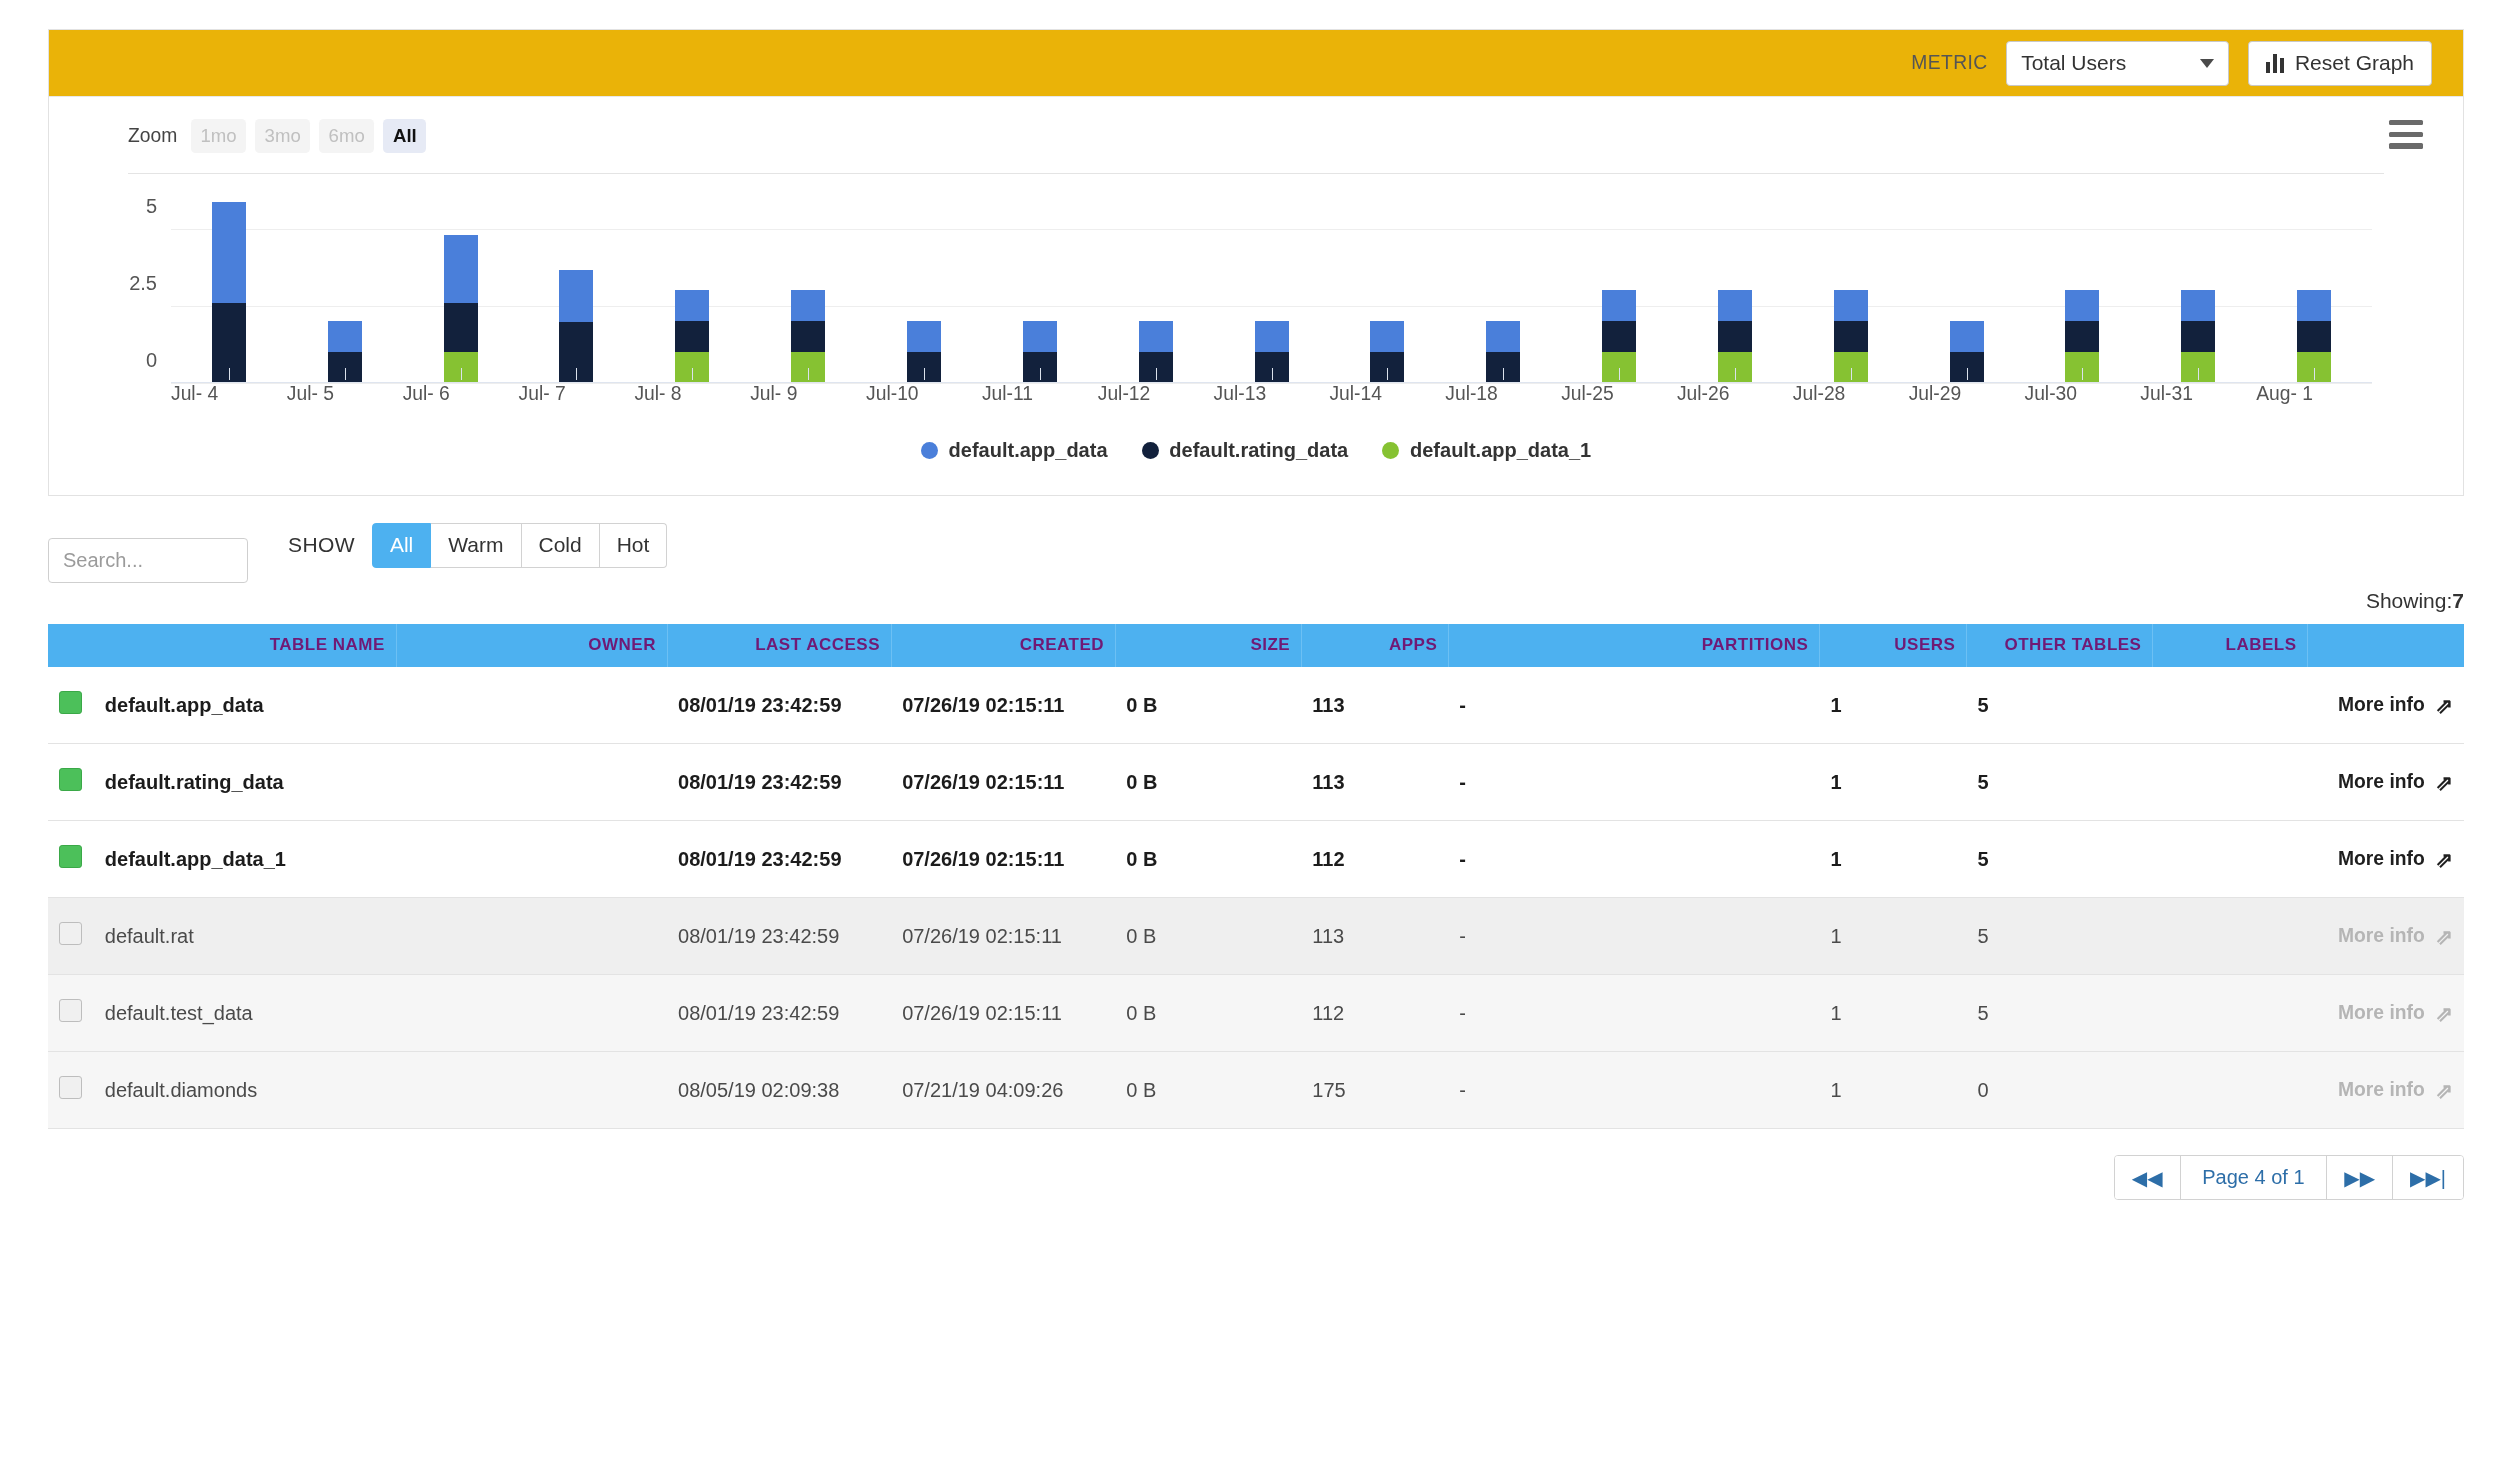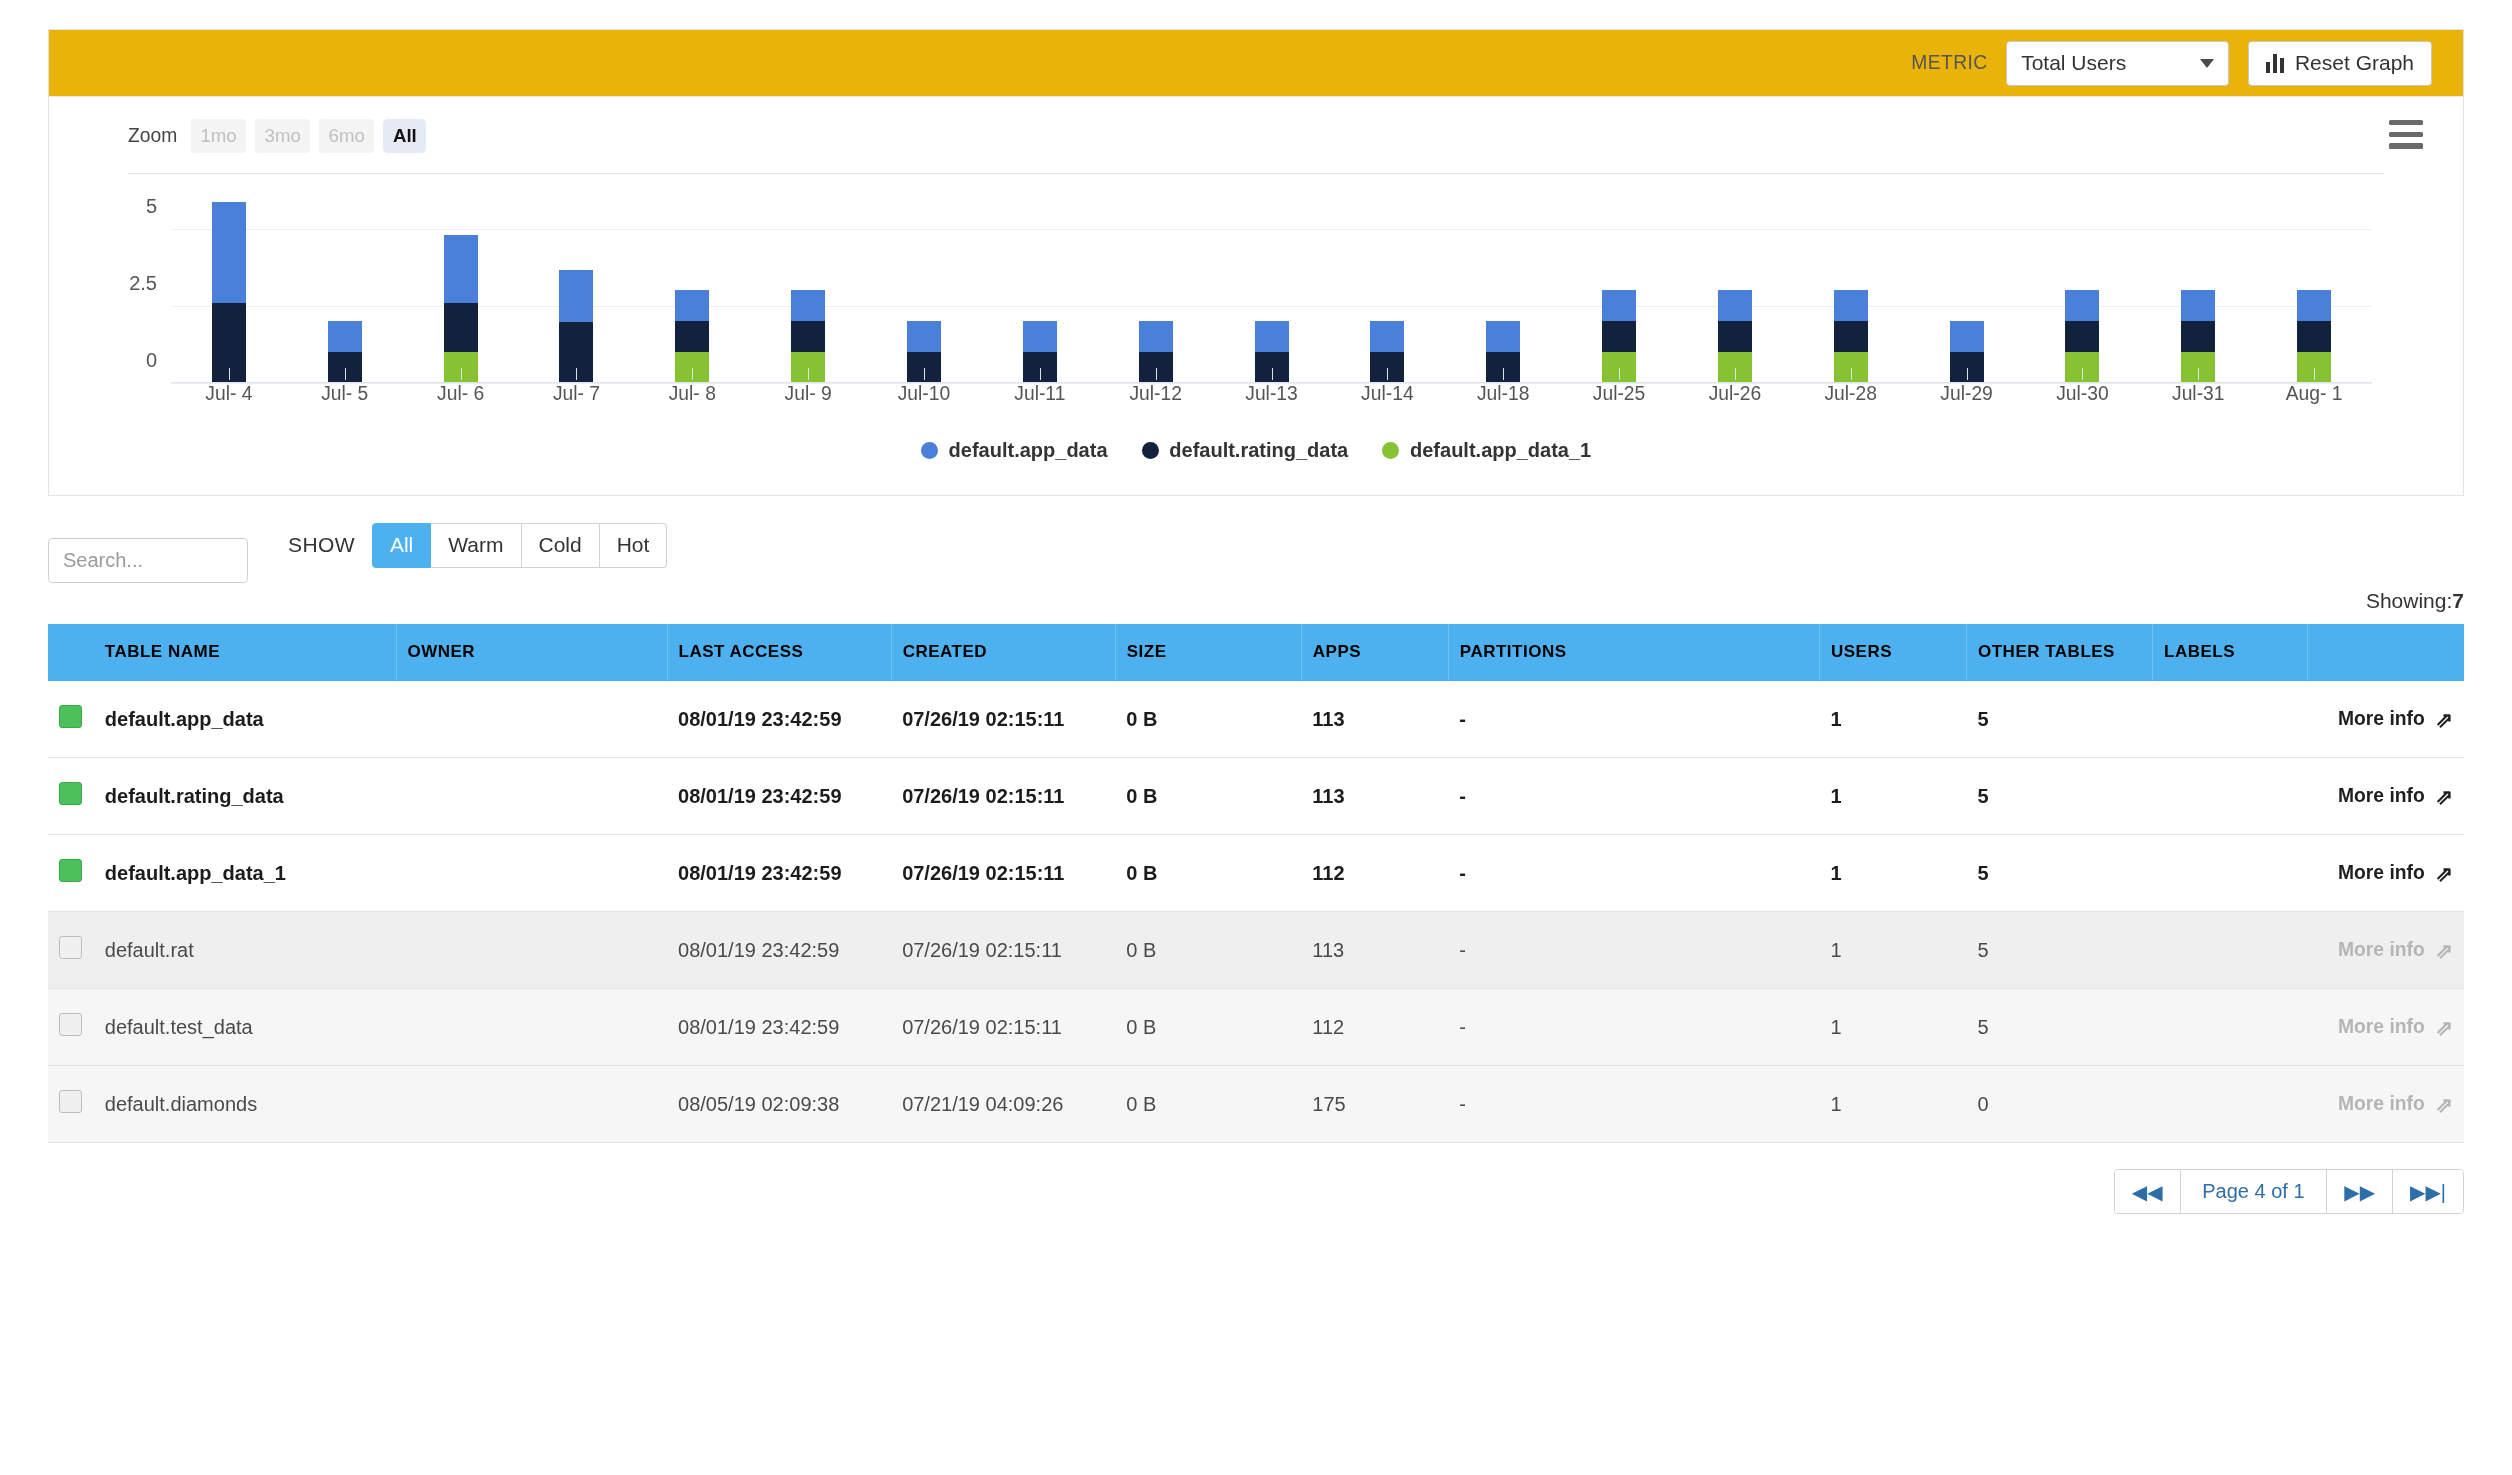--- a/index.html
+++ b/index.html
@@ -89,21 +89,21 @@
     position: absolute; left:0; right:0; top:0; bottom:0;
     display: flex; align-items: flex-end; justify-content: space-between;
   }
   .bar-slot { flex: 1 1 0; display:flex; flex-direction:column; align-items:center; justify-content:flex-end; height:100%; }
   .bar { width: 34px; display:flex; flex-direction:column-reverse; }
   .seg { width: 100%; }
   .xlabels {
     position: absolute; left: 91px; right: 60px; bottom: 0; height: 36px;
     display: flex; justify-content: space-between;
   }
-  .xlab { flex: 1 1 0; text-align:center; font-size: 19.3px; color: #555; position: relative; }
+  .xlab { flex: 1 1 0; font-size: 19.3px; color: #555; position: relative; }
   .xlab::before {
     content:""; position:absolute; left:50%; top:-15.5px; width:0.8px; height:12.4px; background:#dbe2ec;
   }
   .legend {
     display:flex; align-items:center; justify-content:center; gap: 34px;
     margin-top: 20px; padding-bottom: 18.6px;
   }
   .legend-item { display:flex; align-items:center; gap:10.8px; font-size: 20px; font-weight:bold; color:#333; }
   .legend-dot { width: 17px; height: 17px; border-radius: 50%; display:block; }
 
@@ -141,22 +141,22 @@
     border-left:6.2px solid transparent;border-right:6.2px solid transparent;border-top:7.7px solid #555;}
   .dl-base{position:absolute;left:0;bottom:0;width:18.6px;height:3.9px;background:#555;}
   .gear-icon { font-size: 21.7px; color:#555; line-height:1; }
 
   .showing { text-align: right; font-size: 21px; color:#333; margin-top: 20px; }
   .showing b { font-weight: bold; }
 
   
   table.data { width: 2416px; border-collapse: collapse; margin-top: 10.8px; table-layout: fixed; }
   table.data thead th {
-    background: #4db1f0; color: #000000; font-size: 17px; font-weight:bold;
-    letter-spacing:0.5px; text-align:left; height: 57px; padding: 0 10.8px;
+    background: #4db1f0; color: #701a75; font-size: 17px; font-weight:bold;
+    letter-spacing:0.5px; text-align:right; height: 43px; padding: 0 10.8px;
     border-right: 0.8px solid #6cc0f4; position: relative; white-space:nowrap;
   }
   table.data thead th.nb { border-right: none; }
 
   table.data tbody td {
     height: 77px; font-size: 20px; padding: 0 10.8px;
     border-bottom: 0.8px solid #e3e3e3; vertical-align: middle; white-space:nowrap;
   }
   tr.sel td { background:#fff; color:#1c1c1c; font-weight: bold; }
   tr.unsel td { color:#4a4a4a; font-weight: normal; }

